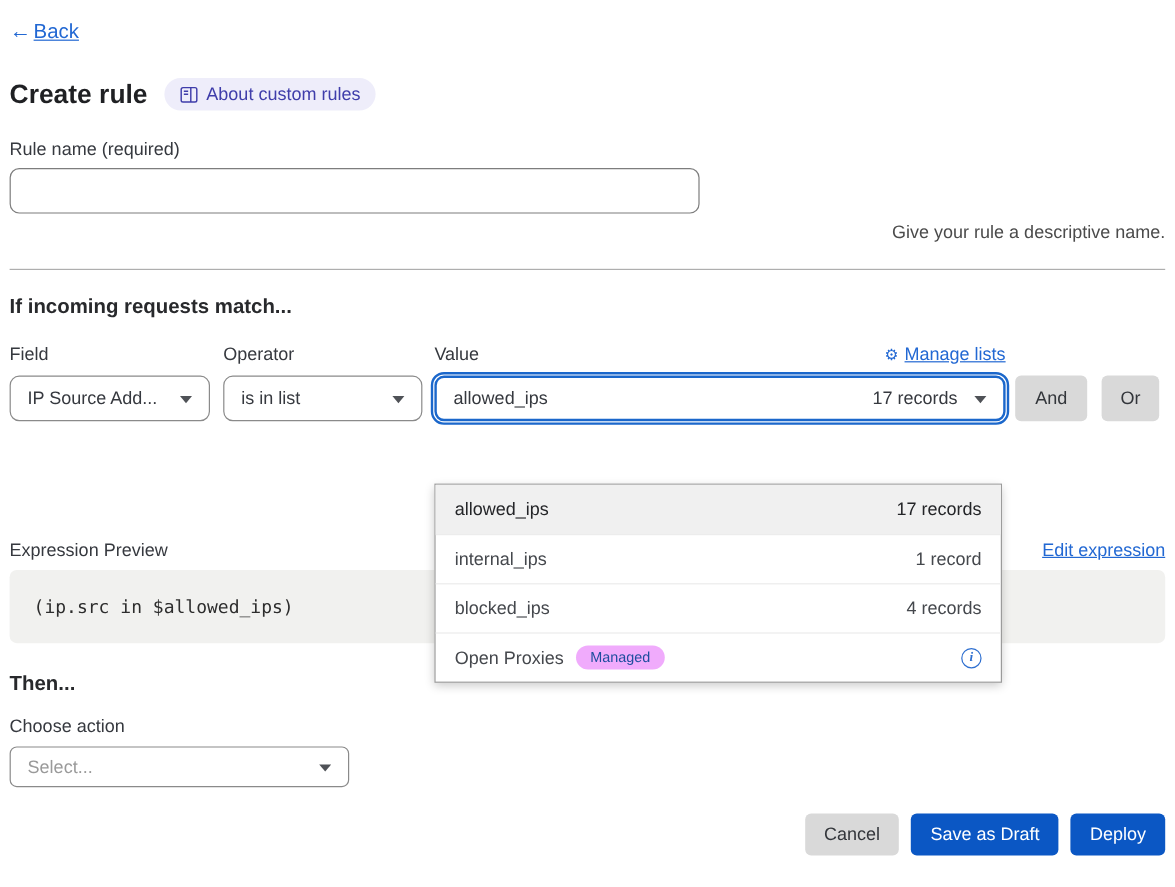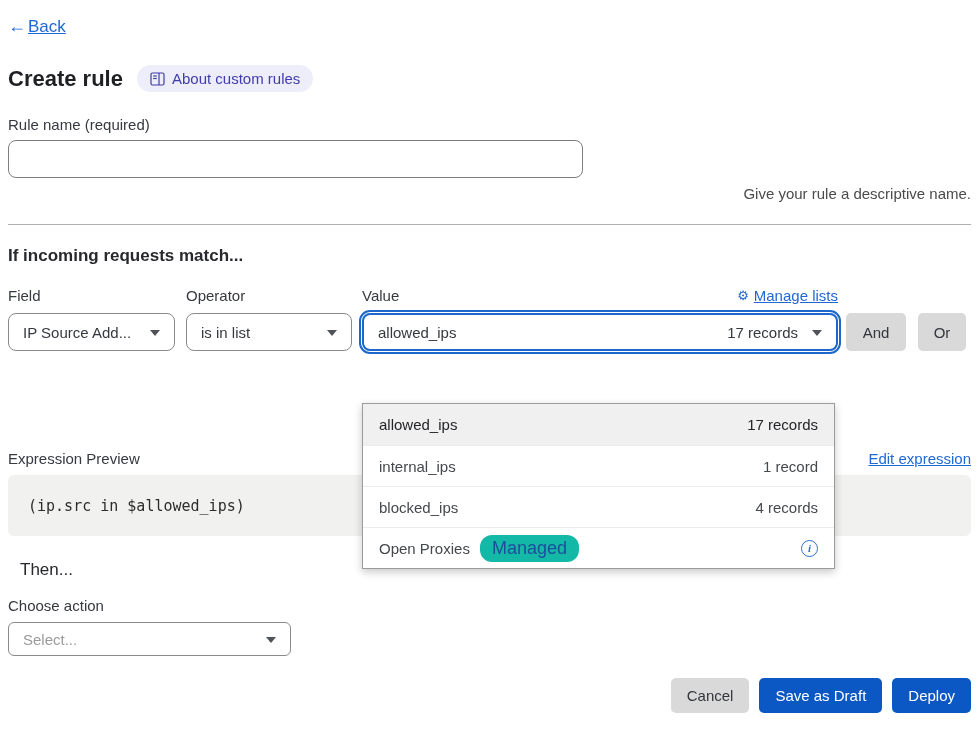--- a/index.html
+++ b/index.html
@@ -55,31 +55,31 @@
   .btn-chip { height:38px; border:none; border-radius:5px; background:#d9d9d9; color:#33363b; font-size:15px; font-family:"Liberation Sans",sans-serif; cursor:pointer; }
   .and-btn { width:60px; margin-left:8px; }
   .or-btn { width:48px; margin-left:12px; }
 
   
   .dropdown-panel { position:absolute; top:116px; left:354px; width:473px; background:#fff; border:1px solid #9b9b9b; box-shadow:0 3px 8px rgba(0,0,0,0.22); z-index:5; }
   .dd-row { height:41px; display:flex; align-items:center; justify-content:space-between; padding:0 16px; color:#45484d; cursor:pointer; }
   .dd-row + .dd-row { border-top:1px solid #ececec; }
   .dd-row.highlighted { background:#f0f0f0; color:#242528; }
   .dd-left { display:flex; align-items:center; gap:10px; }
-  .managed-pill { background:#14b8a6; color:#1d4e9e; border-radius:12px; padding:3px 12px; font-size:18px; }
+  .managed-pill { background:#f0abfc; color:#1d4e9e; border-radius:12px; padding:3px 12px; font-size:12px; }
   .info-icon { width:17px; height:17px; border:1.5px solid #2e6fd0; border-radius:50%; color:#2e6fd0; font-size:11px; font-family:"Liberation Serif",serif; font-style:italic; font-weight:bold; display:flex; align-items:center; justify-content:center; cursor:pointer; }
 
   
   .expr-label-row { margin-top:99px; display:flex; justify-content:space-between; align-items:center; }
   .edit-expr { color:#2268d3; text-decoration:underline; cursor:pointer; }
   .expr-block { margin-top:8px; background:#f1f1ef; border-radius:6px; height:61px; display:flex; align-items:center; padding:0 20px; }
   .expr-code { font-family:"DejaVu Sans Mono","Liberation Mono",monospace; font-size:15px; color:#2d2d2d; }
 
   
-  .then-heading { margin-top:24px; font-size:17px; font-weight:normal; color:#28292c;margin-left:12px; }
+  .then-heading { margin-top:24px; font-size:17px; font-weight:bold; color:#28292c; }
   .action-label { margin-top:17px; }
   .action-select { margin-top:8px; width:283px; height:34px; border-radius:6px; }
   .action-select .placeholder { color:#9a9a9a; }
 
   
   .footer-row { margin-top:22px; display:flex; justify-content:flex-end; gap:10px; }
   .btn { height:35px; border:none; border-radius:5px; font-size:15px; font-family:"Liberation Sans",sans-serif; padding:0 16px; cursor:pointer;text-align:right; }
   .btn-secondary { background:#d9d9d9; color:#33363b; }
   .btn-primary { background:#0b57c4; color:#fff; }
 </style>

